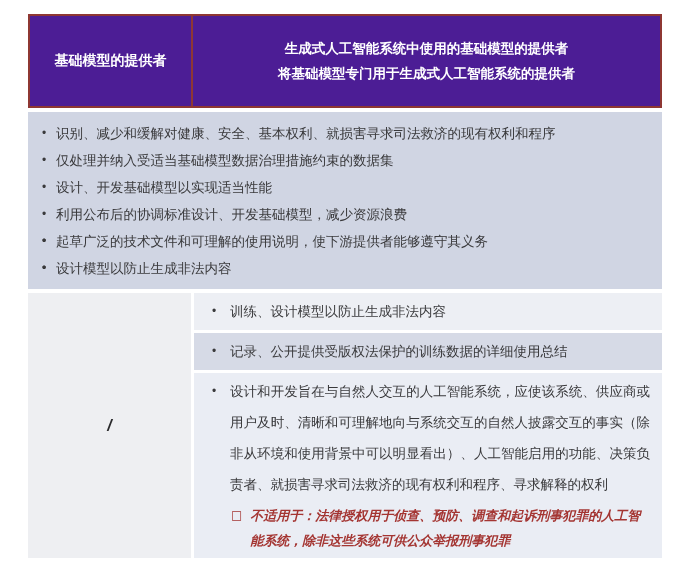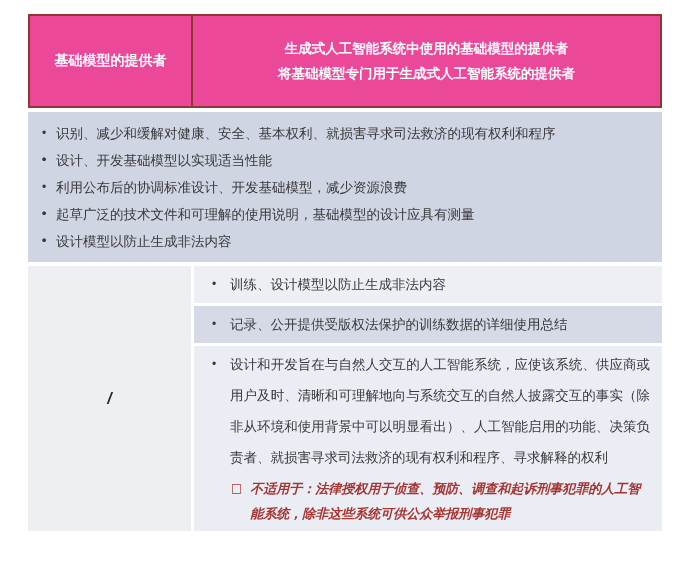--- a/index.html
+++ b/index.html
@@ -4,21 +4,21 @@
 <style>
   html,body{margin:0;padding:0;}
   body{
     width:681px;height:566px;background:#ffffff;position:relative;overflow:hidden;
     font-family:"Liberation Sans",sans-serif;
     -webkit-font-smoothing:antialiased;
   }
   .tbl{position:absolute;left:28px;top:14px;width:634px;}
 
   
-  .hdr{display:flex;background:#ec4899;border:2px solid #8e3733;box-sizing:border-box;min-height:58px;}
+  .hdr{display:flex;background:#4c1d95;border:2px solid #8e3733;box-sizing:border-box;min-height:58px;}
   .hdr-left{width:163px;flex:0 0 163px;display:flex;align-items:center;justify-content:center;
     border-right:2px solid #8e3733;color:#ffffff;font-weight:bold;font-size:14px;padding:4px 8px;box-sizing:border-box;text-align:center;}
   .hdr-right{flex:1;display:flex;flex-direction:column;justify-content:center;align-items:center;
     color:#ffffff;font-weight:bold;font-size:13.5px;line-height:25px;padding:20px 6px;text-align:center;}
 
   
   .mid{margin-top:4px;background:#d0d5e3;padding:8px 12px 7px 8px;box-sizing:border-box;}
   .li{position:relative;padding-left:20px;font-size:13.5px;line-height:27px;color:#39393b;}
   .li .mk{position:absolute;left:6px;top:0;font-size:12px;color:#39393b;}
 
@@ -57,35 +57,36 @@
     </div>
   </div>
 
   <div class="mid">
     <div class="li">
       <span class="mk">•</span>
       <span class="tx">识别、减少和缓解对健康、安全、基本权利、就损害寻求司法救济的现有权利和程序</span>
     </div>
     <div class="li">
       <span class="mk">•</span>
+      <span class="tx">仅处理并纳入受适当基础模型数据治理措施约束的数据集</span>
     </div>
     <div class="li">
       <span class="mk">•</span>
       <span class="tx">设计、开发基础模型以实现适当性能</span>
     </div>
     <div class="li">
       <span class="mk">•</span>
       <span class="tx">利用公布后的协调标准设计、开发基础模型，减少资源浪费</span>
     </div>
     <div class="li">
       <span class="mk">•</span>
     </div>
     <div class="li">
       <span class="mk">•</span>
-      <span class="tx">起草广泛的技术文件和可理解的使用说明，基础模型的设计应具有测量</span>
+      <span class="tx">起草广泛的技术文件和可理解的使用说明，使下游提供者能够遵守其义务</span>
     </div>
     <div class="li">
       <span class="mk">•</span>
     </div>
     <div class="li">
       <span class="mk">•</span>
       <span class="tx">设计模型以防止生成非法内容</span>
     </div>
   </div>
 

